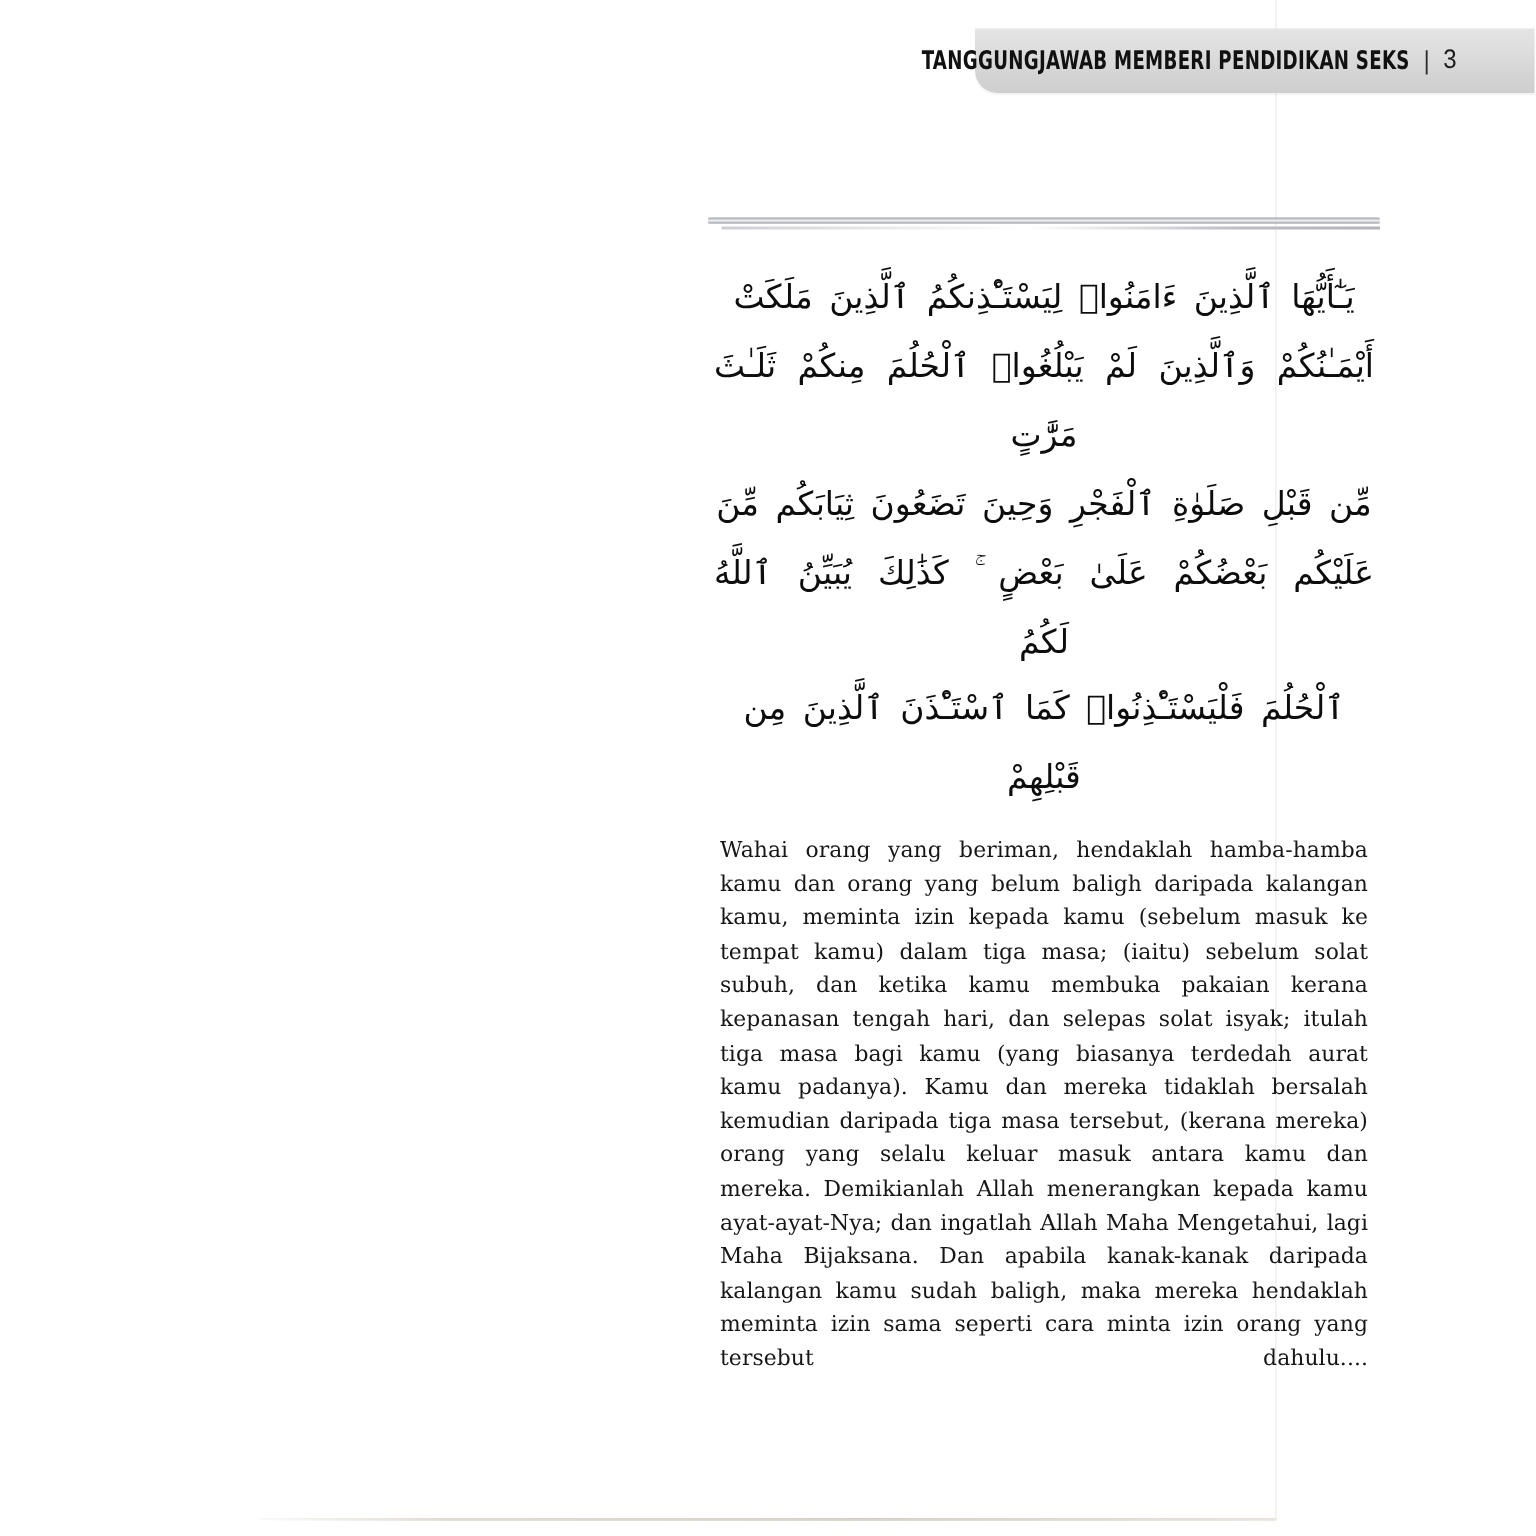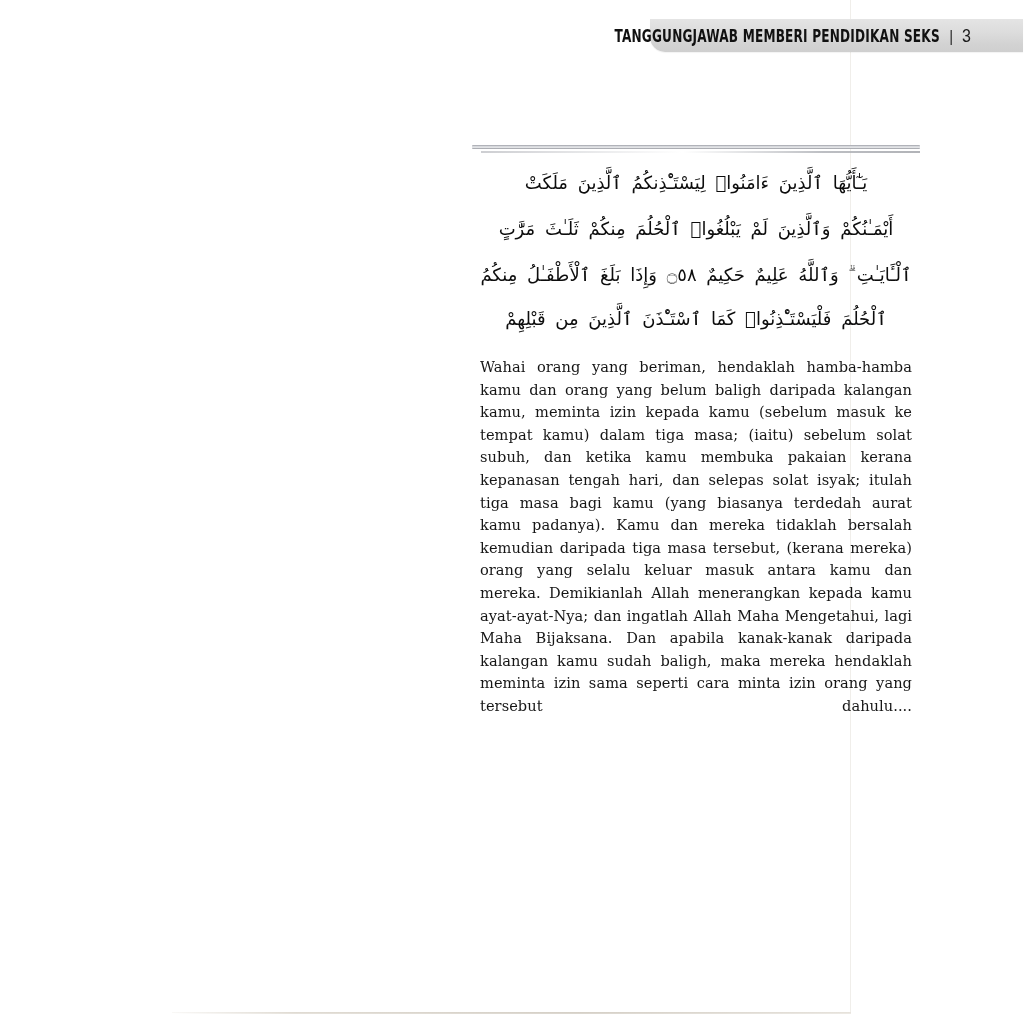--- a/index.html
+++ b/index.html
@@ -32,21 +32,21 @@
     left:0; right:-1px; bottom:-2px;
     height:2px;
     background:linear-gradient(to right,#ffffff 0%,#ddd8cf 18%,#cfc9bf 60%,#e6e2db 100%);
     opacity:.75;
   }
 
   
   #header-bar {
     position:absolute;
     left:478px; top:25px;
-    width:373px; height:33px;
+    width:373px; height:43px;
     background:linear-gradient(to bottom,#e4e4e4 0%,#dcdcdc 42%,#d2d2d2 78%,#cfcfcf 100%);
     border-bottom-left-radius:15px;
     display:flex;
     align-items:center;
     justify-content:flex-end;
     padding-right:52px;
     box-shadow:0 1px 1px rgba(0,0,0,.05);
   }
   #header-title-group{
     display:flex;
@@ -99,24 +99,24 @@
     background:linear-gradient(to right,#c8c9cd 0%,#ffffff 46%,#b5b7bc 78%,#a9abb0 100%);
     opacity:.9;
   }
 
   
   #arabic-verse {
     direction:rtl;
     text-align:justify;
     text-align-last:center;
     font-family:"DejaVu Sans", sans-serif;
-    font-size:18px;
+    font-size:22px;
     line-height:46px;
     color:#0d0d0d;
-    margin-top:4px;
+    margin-top:20px;
     word-spacing:4px;
     padding:0 4px;
   }
   #arabic-verse .last-line {
     display:block;
     text-align:center;
     margin-top:-2px;
   }
 
   
@@ -151,21 +151,22 @@
     <div id="quote-block">
 
       <div class="rule-wrap top">
         <div class="rule-main"></div>
         <div class="rule-shadow"></div>
       </div>
 
       <div id="arabic-verse">
           <div>يَـٰٓأَيُّهَا ٱلَّذِينَ ءَامَنُوا۟ لِيَسْتَـْٔذِنكُمُ ٱلَّذِينَ مَلَكَتْ</div>
           <div>أَيْمَـٰنُكُمْ وَٱلَّذِينَ لَمْ يَبْلُغُوا۟ ٱلْحُلُمَ مِنكُمْ ثَلَـٰثَ مَرَّٰتٍ</div>
-          <div>ٱلْـَٔايَـٰتِ ۗ وَٱللَّهُ عَلِيمٌ حَكِيمٌ ۝٥٨ وَإِذَا بَلَغَ ٱلْأَطْفَـٰلُ مِنكُمُ</div>
+          <div>مِّن قَبْلِ صَلَوٰةِ ٱلْفَجْرِ وَحِينَ تَضَعُونَ ثِيَابَكُم مِّنَ</div>
+          <div>عَلَيْكُم بَعْضُكُمْ عَلَىٰ بَعْضٍ ۚ كَذَٰلِكَ يُبَيِّنُ ٱللَّهُ لَكُمُ</div>
           <div class="last-line">ٱلْحُلُمَ فَلْيَسْتَـْٔذِنُوا۟ كَمَا ٱسْتَـْٔذَنَ ٱلَّذِينَ مِن قَبْلِهِمْ</div>
         </div>
 
       <div id="translation">Wahai orang yang beriman, hendaklah hamba-hamba kamu dan orang yang belum baligh daripada kalangan kamu, meminta izin kepada kamu (sebelum masuk ke tempat kamu) dalam tiga masa; (iaitu) sebelum solat subuh, dan ketika kamu membuka pakaian kerana kepanasan tengah hari, dan selepas solat isyak; itulah tiga masa bagi kamu (yang biasanya terdedah aurat kamu padanya). Kamu dan mereka tidaklah bersalah kemudian daripada tiga masa tersebut, (kerana mereka) orang yang selalu keluar masuk antara kamu dan mereka. Demikianlah Allah menerangkan kepada kamu ayat-ayat-Nya; dan ingatlah Allah Maha Mengetahui, lagi Maha Bijaksana. Dan apabila kanak-kanak daripada kalangan kamu sudah baligh, maka mereka hendaklah meminta izin sama seperti cara minta izin orang yang tersebut dahulu....</div>
 
     </div>
 
   </div>
 </div>
 

